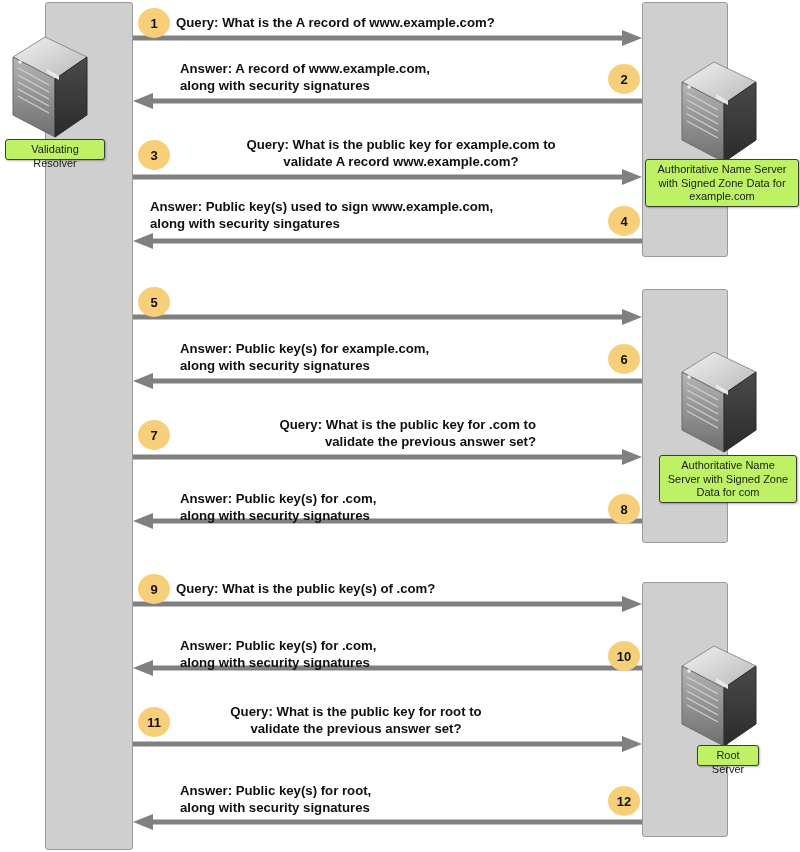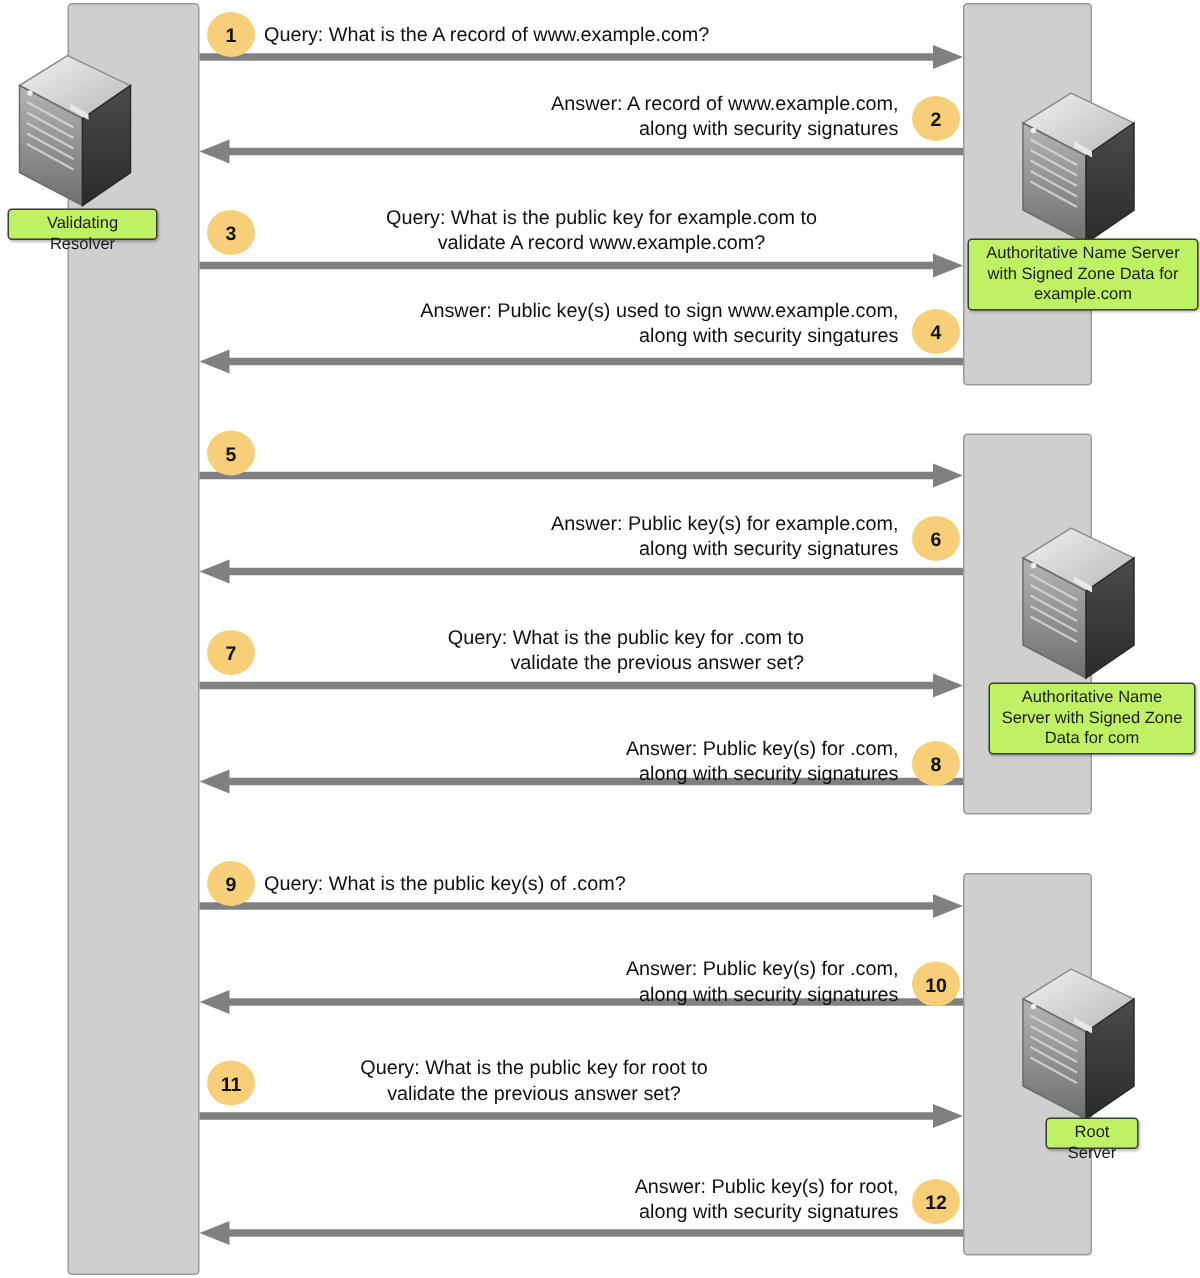--- a/index.html
+++ b/index.html
@@ -73,23 +73,24 @@
     box-sizing: border-box;
   }
 
   
   .msg-text {
     position: absolute;
     color: #101010;
     font-size: 13.2px;
     line-height: 17px;
     white-space: pre-line;
+    font-weight: bold;
   }
   .msg-text.left  { text-align: left; }
-  .msg-text.right { text-align: right; }
+  .msg-text.right { }
 </style>
 </head>
 <body>
 
 <div id="diagram">
 
   <div class="lifeline" style="left:45px; top:2px; width:88px; height:848px;"></div>
 
   <div class="lifeline" style="left:642px; top:2px; width:86px; height:255px;"></div>
 

